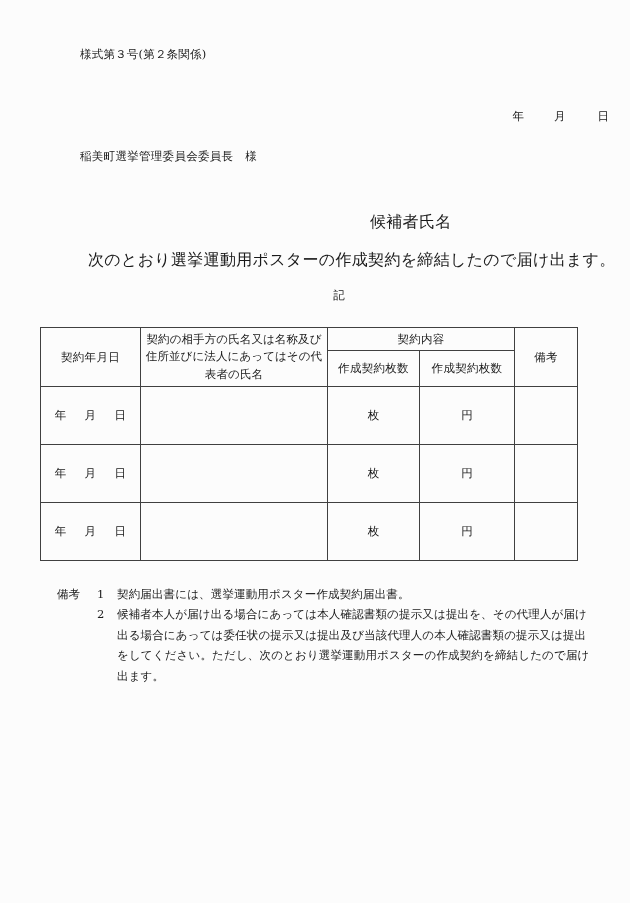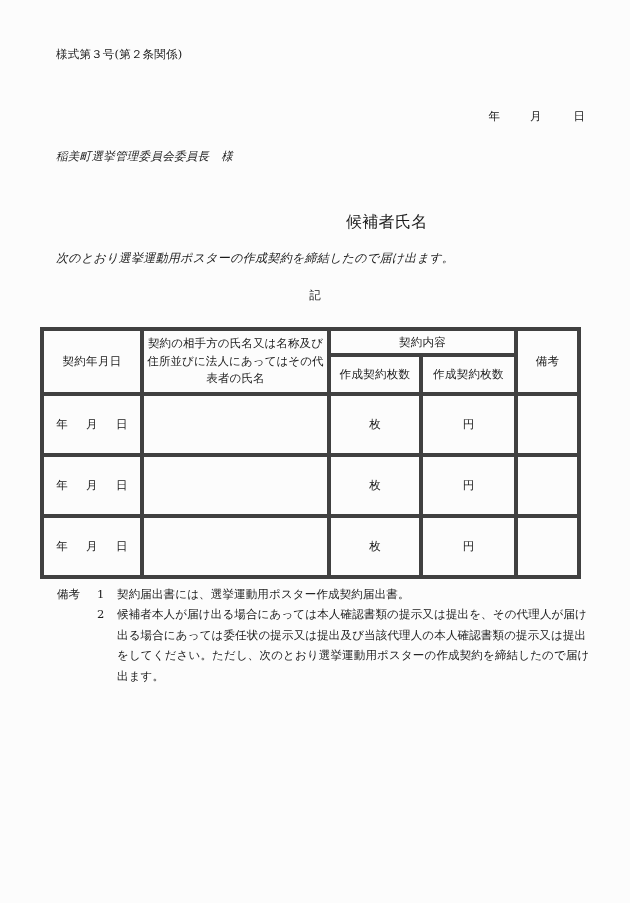--- a/index.html
+++ b/index.html
@@ -18,21 +18,21 @@
   }
 
   .page {
     position: absolute;
     left: 0; top: 0;
     width: 630px;
     height: 903px;
   }
 
   
-  .abs { position: absolute; white-space: pre; line-height: 1; }
+  .abs { position: absolute; white-space: pre; line-height: 1; margin-left: 24px; }
 
   .form-no {
     left: 56px; top: 49px;
     font-size: 11.5px;
     letter-spacing: 0.2px;
   }
 
   .doc-title {
     left: 0; top: 69px;
     width: 630px;
@@ -51,45 +51,43 @@
   }
   .date-top span { display: inline-block; }
   .date-top .d-y { margin-right: 30px; }
   .date-top .d-m { margin-right: 32px; }
   .date-top .d-d { margin-right: 0px; }
 
   .addressee {
     left: 56px; top: 151px;
     font-size: 11.5px;
     letter-spacing: 0.3px;
-    font-style: italic;
   }
 
   
   .exec-line {
     left: 346px; top: 190px;
     font-size: 11.5px;
     width: 240px;
   }
   .exec-line .e-y { margin-right: 30px; }
   .exec-line .e-m { margin-right: 31px; }
   .exec-line .e-exec { margin-right: 0; }
   .exec-line .e-sel { position: absolute; left: 201px; top: 0; }
 
   .candidate-name {
     left: 346px; top: 214px;
     font-size: 16px;
     letter-spacing: 0.3px;
   }
 
   .intro {
-    left: 56px; top: 252px;
-    font-size: 12px;
-    letter-spacing: 0.3px;
-    font-style: italic;
+    left: 64px; top: 252px;
+    font-size: 16px;
+    letter-spacing: 0.3px;
   }
 
   .ki {
     left: 0; top: 290px;
     width: 630px;
     text-align: center;
     font-size: 11.5px;
   }
 
   
@@ -97,21 +95,21 @@
     position: absolute;
     left: 40px;
     top: 327px;
     width: 537px;
     border-collapse: collapse;
     table-layout: fixed;
     font-size: 11.5px;
   }
   .contract-table td,
   .contract-table th {
-    border: 4px solid #404040;
+    border: 1px solid #404040;
     padding: 0;
     font-weight: normal;
     vertical-align: middle;
     text-align: center;
   }
 
   
   .col-date   { width: 100px; }
   .col-party  { width: 187px; }
   .col-qty    { width: 92px;  }

